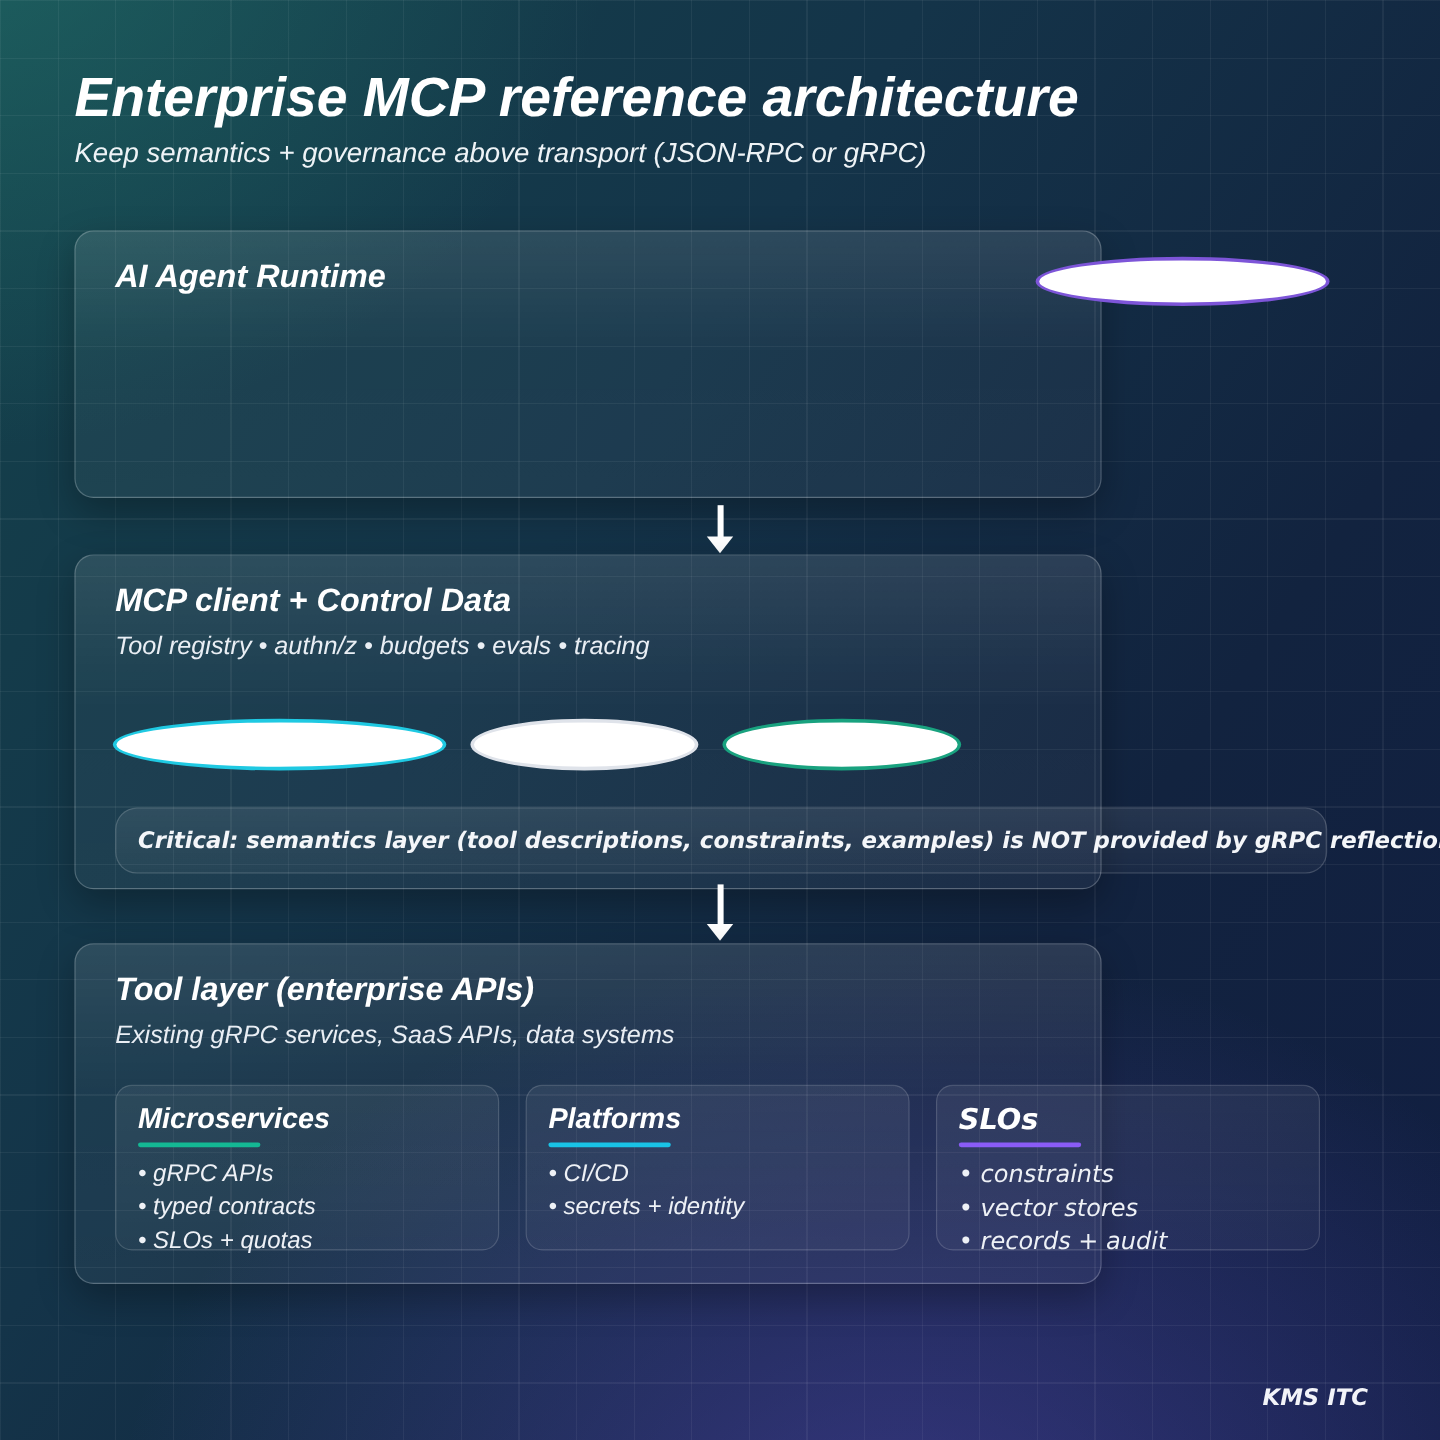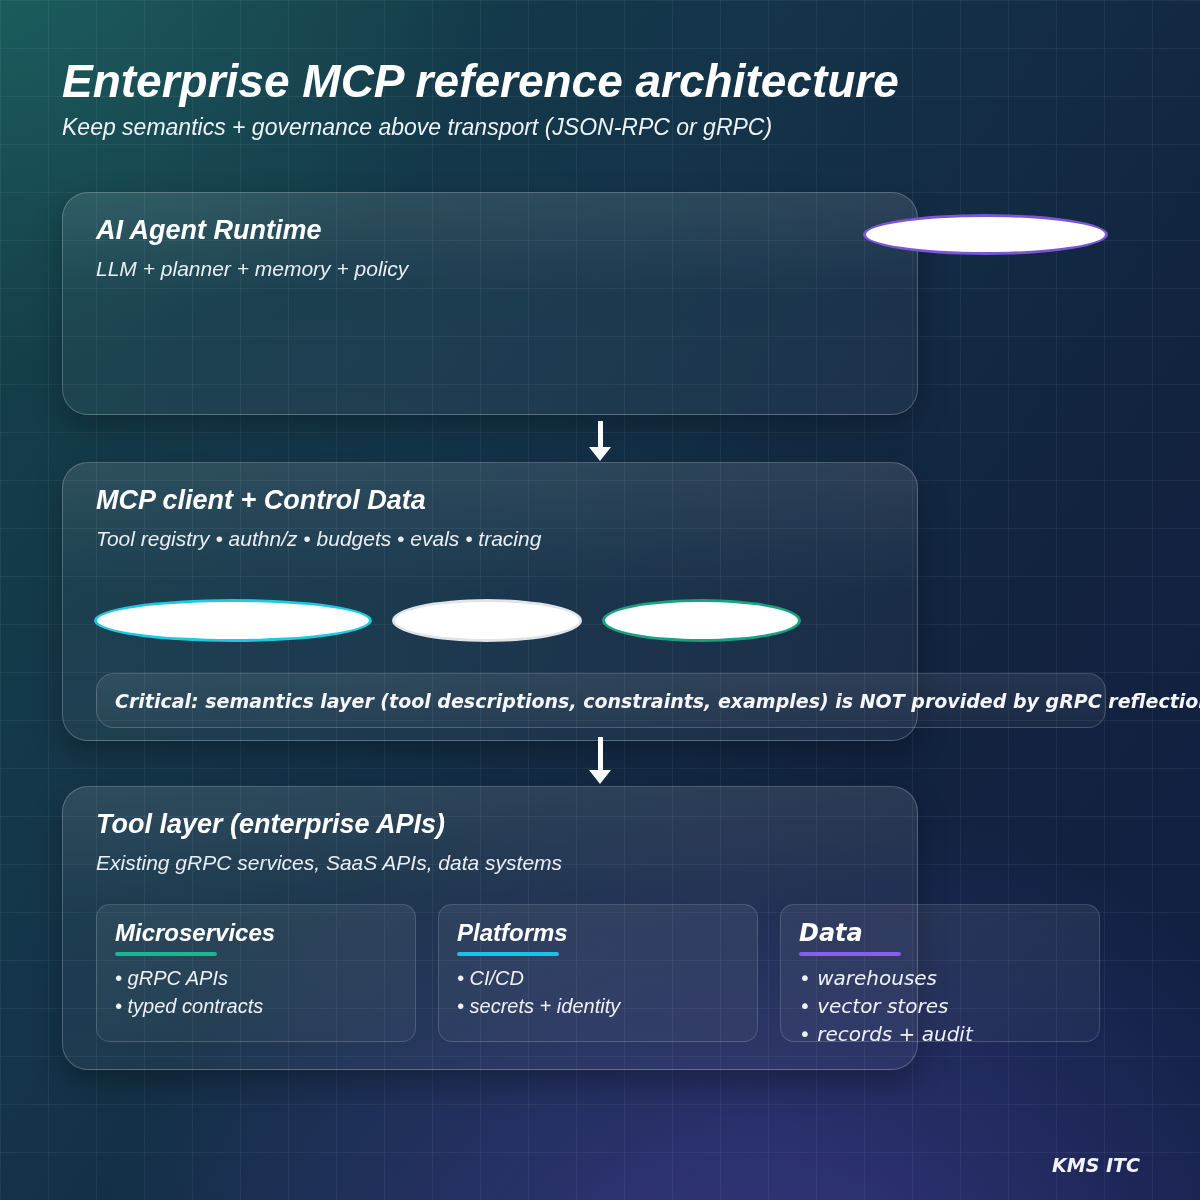--- a/index.html
+++ b/index.html
@@ -10,21 +10,21 @@
       repeating-linear-gradient(to right, rgba(255,255,255,0.055) 0 1px, transparent 1px 48px),
       repeating-linear-gradient(to bottom, rgba(255,255,255,0.055) 0 1px, transparent 1px 48px),
       radial-gradient(900px 720px at -4% -6%, rgba(38,122,114,0.55), rgba(38,122,114,0) 62%),
       radial-gradient(1050px 820px at 62% 108%, rgba(97,80,205,0.45), rgba(97,80,205,0) 62%),
       linear-gradient(125deg, #14424b 0%, #143449 38%, #12233f 70%, #111e42 100%);
   }
   .abs{position:absolute;font-style:italic;}
   .page-title{left:62px;top:54px;font-size:46px;font-weight:bold;letter-spacing:0;}
   .page-subtitle{left:62px;top:114px;font-size:23px;color:#eef3f6;}
   .layer-box{
-    left:62px;width:856px;border-radius:26px;
+    left:62px;width:856px;border-radius:16px;
     border:1.5px solid rgba(255,255,255,0.22);
     background:linear-gradient(180deg, rgba(255,255,255,0.11), rgba(255,255,255,0.035) 46%, rgba(255,255,255,0.045));
     box-shadow:0 12px 30px rgba(0,0,0,0.28);
     box-sizing:border-box;
   }
   #box-runtime{top:192px;height:223px;}
   #box-control{top:462px;height:279px;}
   #box-tools{top:786px;height:284px;}
   .box-title{left:33px;top:22px;font-size:27px;font-weight:bold;position:absolute;}
   .box-subtitle{left:33px;top:64px;font-size:21px;color:#e9eef4;position:absolute;}
@@ -77,21 +77,20 @@
 </head>
 <body>
 
 <div id="page">
 
   <div class="abs page-title">Enterprise MCP reference architecture</div>
   <div class="abs page-subtitle">Keep semantics + governance above transport (JSON-RPC or gRPC)</div>
 
   <div id="box-runtime" class="abs layer-box">
     <div class="box-title">AI Agent Runtime</div>
-    <div class="box-subtitle">LLM + planner + memory + policy</div>
     <div id="runtime-pill" class="pill" style="border-color: rgb(125, 85, 216);"></div>
   </div>
 
   <div id="arrow-1" class="arrow">
     <div class="shaft"></div>
     <div class="head"></div>
   </div>
 
   <div id="box-control" class="abs layer-box">
     <div class="box-title">MCP client + Control Data</div>
@@ -114,37 +113,38 @@
     <div class="box-subtitle">Existing gRPC services, SaaS APIs, data systems</div>
 
     <div class="cards">
 
       <div class="card">
         <div class="card-title">Microservices</div>
         <div class="card-underline" style="background: rgb(20, 184, 148);"></div>
         <ul class="card-items">
           <li>gRPC APIs</li>
           <li>typed contracts</li>
+          <li>SLOs + quotas</li>
         </ul>
       </div>
 
       <div class="card">
         <div class="card-title">Platforms</div>
         <div class="card-underline" style="background: rgb(25, 195, 230);"></div>
         <ul class="card-items">
           <li>CI/CD</li>
           <li>secrets + identity</li>
         </ul>
       </div>
 
       <div class="card wide">
-        <div class="card-title">Data</div>
+        <div class="card-title">SLOs</div>
         <div class="card-underline" style="background: rgb(138, 92, 246);"></div>
         <ul class="card-items">
-          <li>warehouses</li>
+          <li>constraints</li>
           <li>vector stores</li>
           <li>records + audit</li>
         </ul>
       </div>
 
     </div>
   </div>
 
   <div class="abs footer">KMS ITC</div>
 

